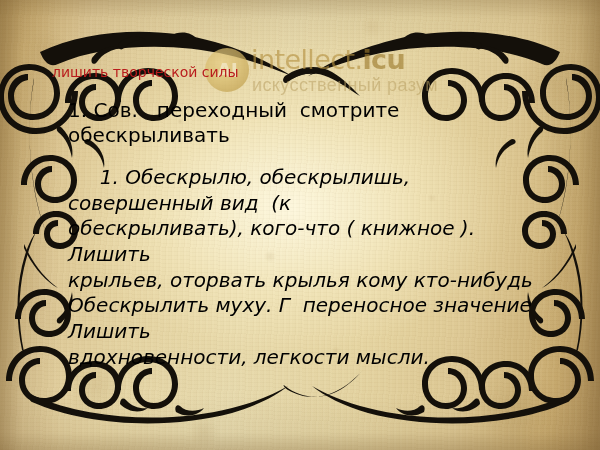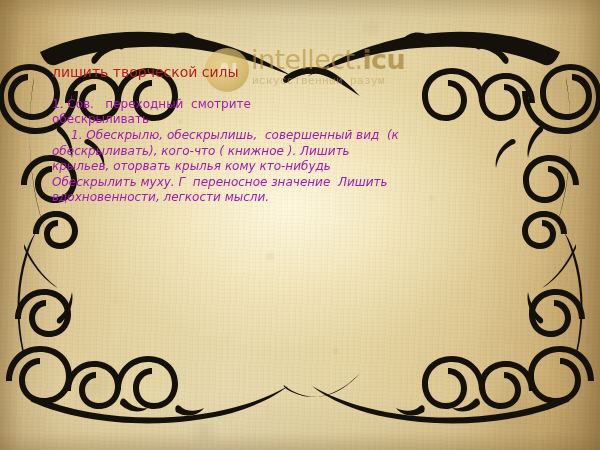--- a/index.html
+++ b/index.html
@@ -127,22 +127,22 @@
     letter-spacing: -0.6px;
     color: #b59140;
     opacity: 0.62;
     white-space: nowrap;
   }
   .wm-title b { font-weight: bold; color: #9c7a2c; }
   .wm-sub {
     position: absolute;
     left: 47px;
     top: 31px;
-    font-family: Liberation Mono, monospace;
-    font-size: 11px;
+    font-family: Liberation Sans, sans-serif;
+    font-size: 18px;
     letter-spacing: 0.4px;
     color: #b9a063;
     opacity: 0.55;
     white-space: nowrap;
   }
 
   
   .content {
     position: absolute;
     left: 52px;
@@ -151,24 +151,24 @@
   }
   .headword {
     font-size: 14px;
     color: #b91c1c;
     line-height: 1.25;
     margin: 0 0 15px 0;
     white-space: nowrap;
   }
   .body-block { margin: 0; }
   .body-para {
-    font-size: 12px;
-    color: #a21caf;
+    font-size: 20px;
+    color: #000000;
     line-height: 1.285;
-    margin: 0;
+    margin: 16px;
     white-space: pre-wrap;
   }
   .body-para + .body-para { margin-top: 1px; font-style: italic; }
 </style>
 </head>
 <body>
 
 <div id="slide">
 
   <div class="paper-base"></div>

